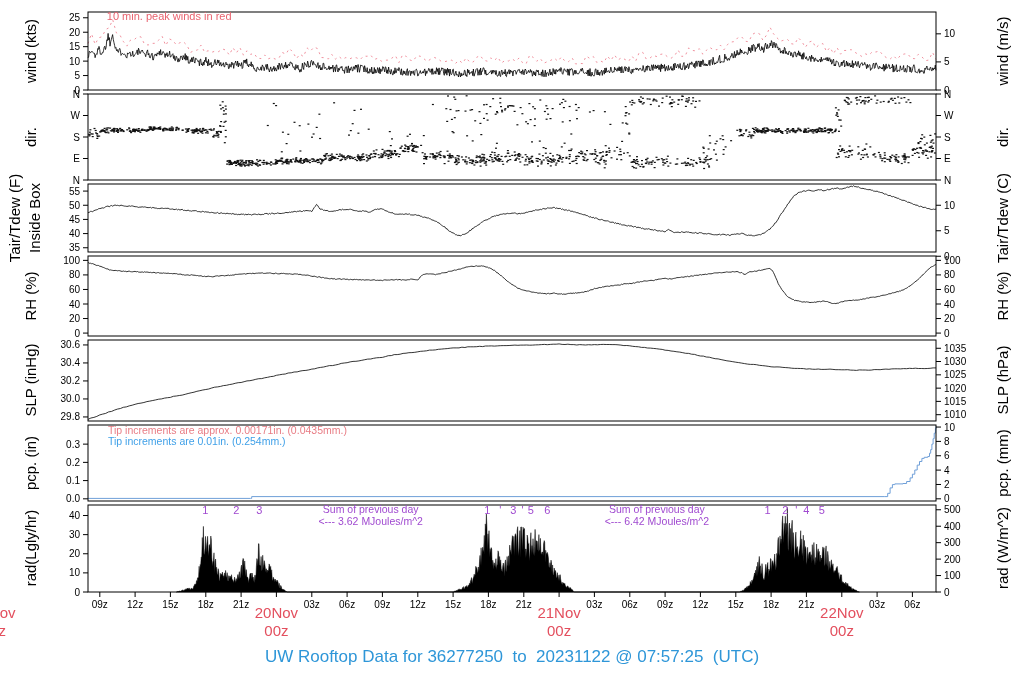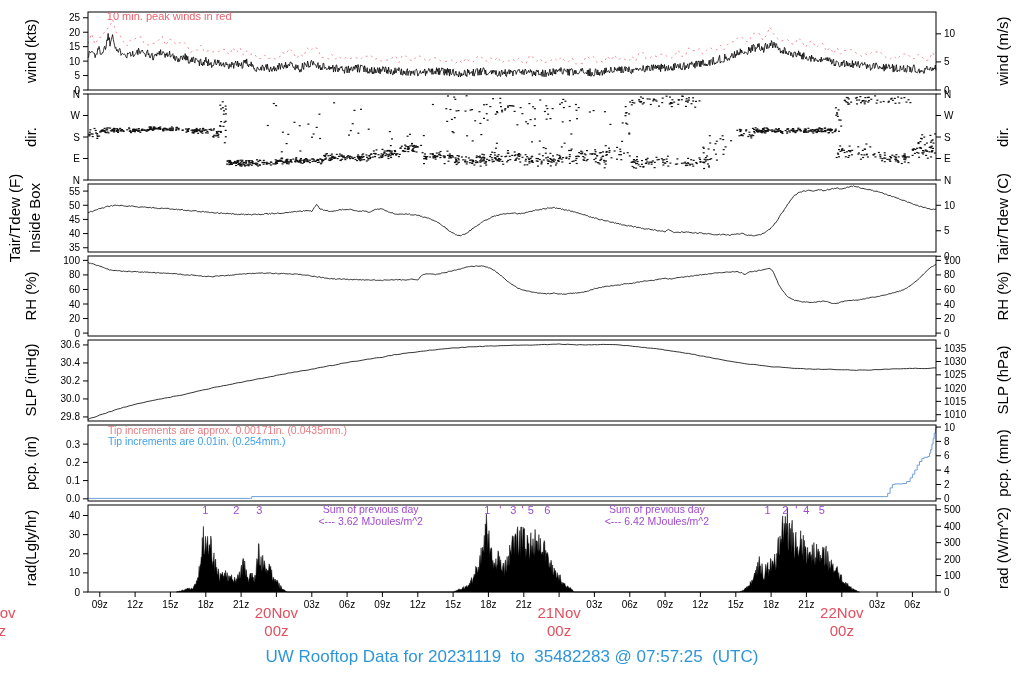--- a/index.html
+++ b/index.html
@@ -1909,14 +1909,14 @@
   <div class="ylab" style="left:30px;top:548px">rad(Lgly/hr)</div>
 
   <div class="ylab" style="left:1002px;top:51px">wind (m/s)</div>
   <div class="ylab" style="left:1002px;top:137px">dir.</div>
   <div class="ylab" style="left:1002px;top:218px">Tair/Tdew (C)</div>
   <div class="ylab" style="left:1002px;top:296px">RH (%)</div>
   <div class="ylab" style="left:1002px;top:380px">SLP (hPa)</div>
   <div class="ylab" style="left:1002px;top:463px">pcp. (mm)</div>
   <div class="ylab" style="left:1002px;top:548px">rad (W/m^2)</div>
 
-  <div class="title">UW Rooftop Data for 20231119  to  35482283 @ 07:57:25  (UTC)</div>
+  <div class="title">UW Rooftop Data for 36277250  to  20231122 @ 07:57:25  (UTC)</div>
 </div>
 
 </body></html>

